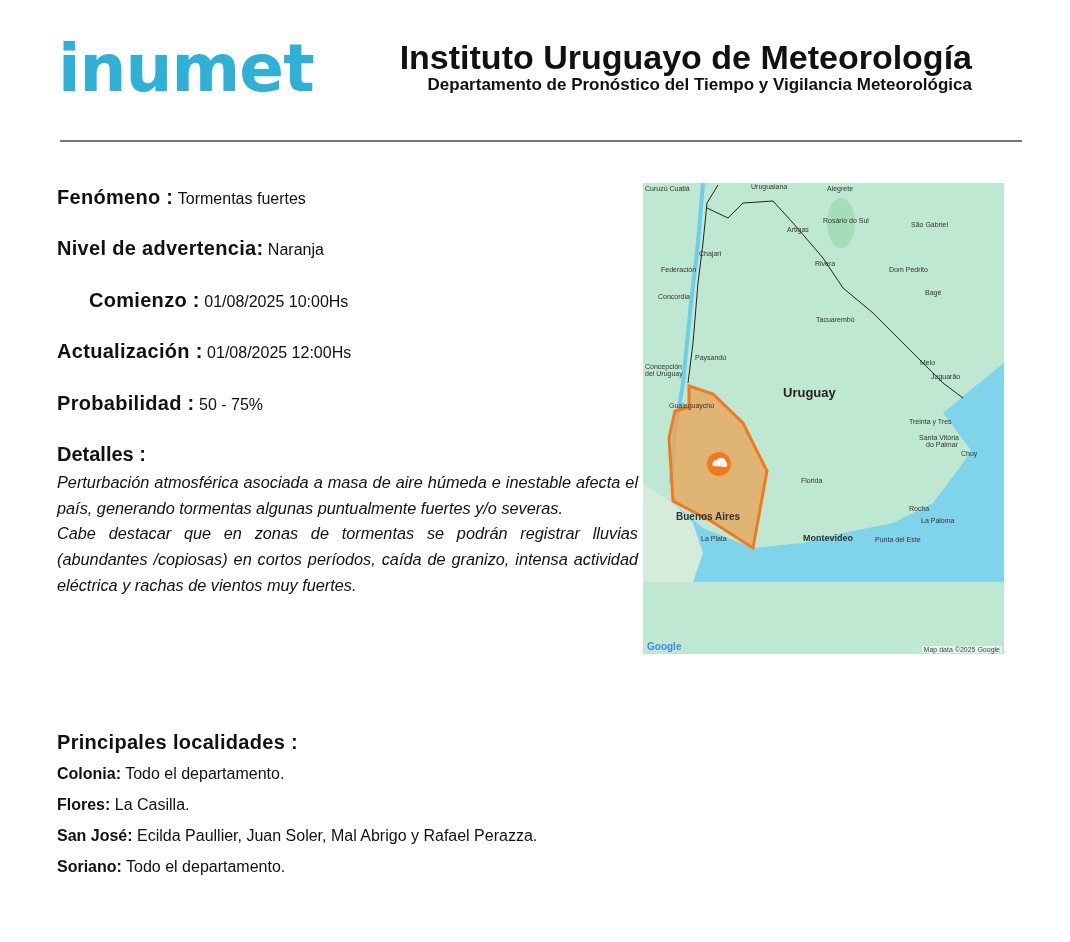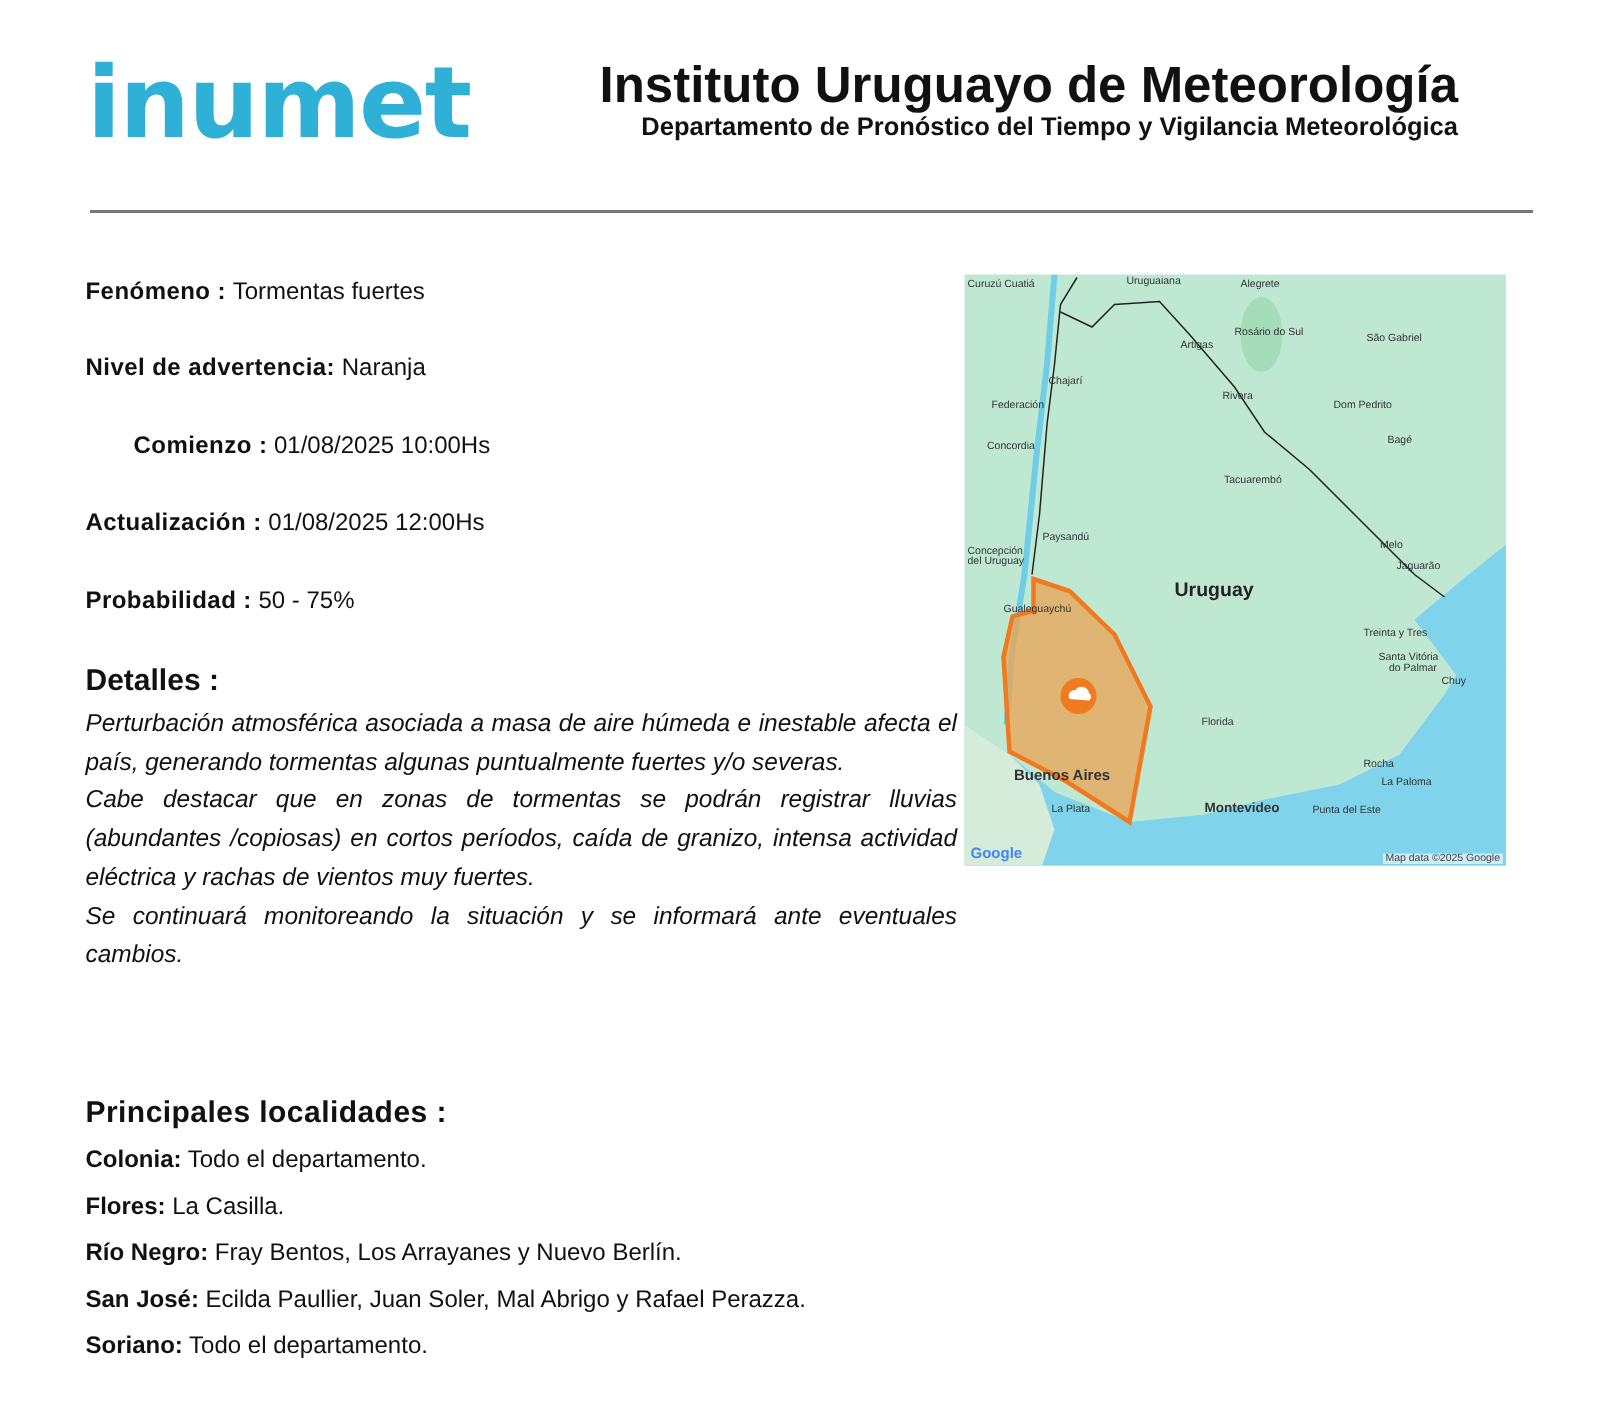--- a/index.html
+++ b/index.html
@@ -6,33 +6,33 @@
   html, body { width: 1070px; height: 942px; background: #ffffff; overflow: hidden; }
   body { font-family: "Liberation Sans", sans-serif; color: #111; position: relative; }
 
   .logo { position: absolute; left: 58px; top: 36px; font-family: "DejaVu Sans", sans-serif; font-weight: bold;
           font-size: 66px; letter-spacing: -1px; color: #2fb0d6; line-height: 1; }
   .hdr-title { position: absolute; right: 98px; top: 38px; font-size: 34px; font-weight: bold; color: #111; white-space: nowrap; }
   .hdr-sub { position: absolute; right: 98px; top: 75px; font-size: 17px; font-weight: bold; color: #111; white-space: nowrap; }
   .rule { position: absolute; left: 60px; top: 140px; width: 962px; height: 0; border-top: 2px solid #777; }
 
   .field { position: absolute; left: 57px; white-space: nowrap; }
-  .field .lbl { font-weight: bold; font-size: 16px; letter-spacing: 0.3px; }
+  .field .lbl { font-weight: bold; font-size: 20px; letter-spacing: 0.3px; }
   .field .val { font-size: 16px; }
 
   .detalles-h { position: absolute; left: 57px; top: 443px; font-size: 20px; font-weight: bold; }
   .detalles { position: absolute; left: 57px; top: 470px; width: 581px; font-size: 16.3px; line-height: 25.7px; text-align: justify; }
   .detalles p { margin: 0; font-style: italic; }
 
   .loc-h { position: absolute; left: 57px; top: 731px; font-size: 20px; font-weight: bold; letter-spacing: 0.3px; }
   .loc-list { position: absolute; left: 57px; top: 764px; font-size: 16px; }
   .loc-item { height: 31px; line-height: 20px; white-space: nowrap; }
   .loc-item b { font-weight: bold; }
 
-  .map { position: absolute; left: 643px; top: 183px; width: 361px; height: 394px; overflow: hidden; background: #bfe8d3; }
+  .map { position: absolute; left: 643px; top: 183px; width: 361px; height: 471px; overflow: hidden; background: #bfe8d3; }
   .map svg { display: block; }
   .map .credit { position: absolute; right: 2px; bottom: 1px; font-size: 7px; color: #444; background: rgba(255,255,255,0.6); padding: 0 2px; }
   .map .glogo { position: absolute; left: 4px; bottom: 2px; font-size: 10px; font-weight: bold; }
 </style>
 </head>
 <body>
 
 <div class="logo">inumet</div>
 <div class="hdr-title">Instituto Uruguayo de Meteorología</div>
 <div class="hdr-sub">Departamento de Pronóstico del Tiempo y Vigilancia Meteorológica</div>
@@ -56,21 +56,20 @@
 </div>
 <div class="field" style="top:392px;">
   <span class="lbl">Probabilidad :</span>
   <span class="val">50 - 75%</span>
 </div>
 
 <div class="detalles-h">Detalles :</div>
 <div class="detalles">
   <p>Perturbación atmosférica asociada a masa de aire húmeda e inestable afecta el país, generando tormentas algunas puntualmente  fuertes y/o severas.</p>
   <p>Cabe destacar que en zonas de tormentas se podrán registrar lluvias (abundantes /copiosas) en cortos períodos, caída de granizo, intensa actividad eléctrica y rachas de vientos muy fuertes.</p>
-  <p>Se continuará monitoreando la situación y se informará ante eventuales cambios.</p>
 </div>
 
 <div class="map">
   <svg width="361" height="399" viewBox="0 0 361 399" font-family="Liberation Sans, sans-serif" font-size="7">
 
     <path d="M0 300 L30 320 L60 345 L110 365 L160 360 L200 350 L250 340 L290 320 L320 280 L345 240 L361 200 L361 399 L0 399 Z" fill="#7fd3ea"></path>
     <path d="M300 230 L330 205 L361 180 L361 260 L330 270 Z" fill="#7fd3ea"></path>
 
     <path d="M0 300 L30 320 L50 340 L60 370 L50 399 L0 399 Z" fill="#d4ecd9"></path>
 
@@ -122,16 +121,15 @@
   <div class="glogo">
     <span style="color:#4285f4">Google</span>
   </div>
   <div class="credit">Map data ©2025 Google</div>
 </div>
 
 <div class="loc-h">Principales localidades :</div>
 <div class="loc-list">
   <div class="loc-item"><b>Colonia:</b> <span>Todo el departamento.</span></div>
   <div class="loc-item"><b>Flores:</b> <span>La Casilla.</span></div>
-  <div class="loc-item"><b>Río Negro:</b> <span>Fray Bentos, Los Arrayanes y Nuevo Berlín.</span></div>
   <div class="loc-item"><b>San José:</b> <span>Ecilda Paullier, Juan Soler, Mal Abrigo y Rafael Perazza.</span></div>
   <div class="loc-item"><b>Soriano:</b> <span>Todo el departamento.</span></div>
 </div>
 
 </body></html>

